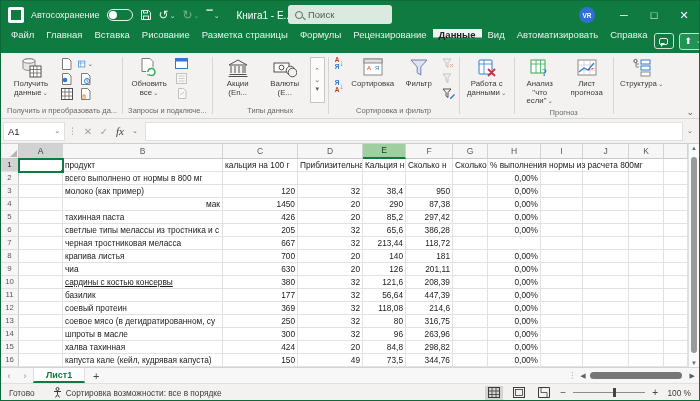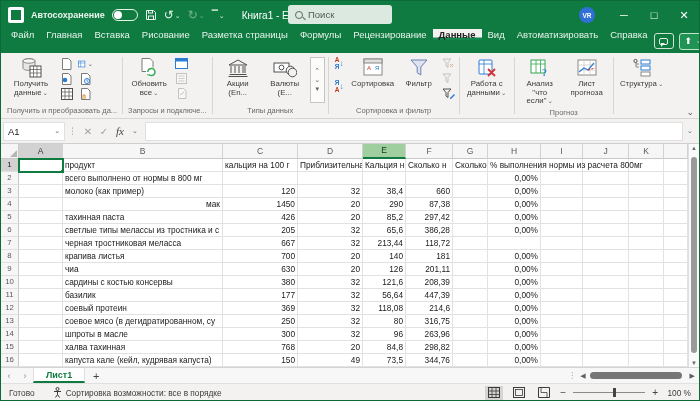--- a/index.html
+++ b/index.html
@@ -8,21 +8,21 @@
     position:relative;width:700px;height:401px;background:#fff;
     font-family:"Liberation Sans",sans-serif;overflow:hidden;
     border:1px solid #0c6a38;
   }
   
   .titlebar{position:absolute;left:0;top:0;right:0;height:28px;background:#0f7b40;display:flex;align-items:center;color:#fff;}
   .tb-left{display:flex;align-items:center;gap:7px;padding-left:7px;}
   .appicon{width:16px;height:16px;background:#fff;border-radius:2px;position:relative;}
   .appicon:before{content:"";position:absolute;left:3px;top:3px;right:3px;bottom:3px;background:
     linear-gradient(#0f7b40,#0f7b40);}
-  .autosave{font-size:9px;color:#eaf5ee;font-weight:bold;}
+  .autosave{font-size:9px;color:#eaf5ee;}
   .toggle{width:26px;height:12px;border:1px solid #e8f2ea;border-radius:7px;position:relative;}
   .toggle:before{content:"";position:absolute;left:1px;top:1px;width:8px;height:8px;border-radius:50%;background:#fff;}
   .tbtn{font-size:12px;color:#eaf5ee;line-height:1;display:flex;align-items:center;}
   .tbtn.dim{opacity:.45;}
   .tinychev{font-size:7px;margin-left:1px;color:#d6e8dc;}
   .doctitle{font-size:10px;color:#fff;margin-left:10px;white-space:nowrap;}
   .searchbox{position:absolute;left:287px;top:4px;width:104px;height:19px;background:#dbe9e1;border-radius:3px;
     display:flex;align-items:center;gap:5px;padding:0 7px;color:#4d5f55;font-size:9.5px;}
   .sglass{width:8px;height:8px;border:1.2px solid #5a6c61;border-radius:50%;position:relative;}
   .sglass:after{content:"";position:absolute;left:6px;top:6px;width:4px;height:1.2px;background:#5a6c61;transform:rotate(45deg);}
@@ -494,21 +494,21 @@
           <div class="cell" style="width: 35px;"></div>
           <div class="cell" style="width: 24px;"></div>
         </div>
         <div class="grow">
           <div class="rn">3</div>
           <div class="cell" style="width: 44px;"></div>
           <div class="cell" style="width: 160px;">молоко (как пример)</div>
           <div class="cell num" style="width: 75px;">120</div>
           <div class="cell num" style="width: 65px;">32</div>
           <div class="cell num" style="width: 43px;">38,4</div>
-          <div class="cell num" style="width: 47px;">660</div>
+          <div class="cell num" style="width: 47px;">950</div>
           <div class="cell num" style="width: 35px;"></div>
           <div class="cell num" style="width: 53px;">0,00%</div>
           <div class="cell" style="width: 42px;"></div>
           <div class="cell" style="width: 46px;"></div>
           <div class="cell" style="width: 35px;"></div>
           <div class="cell" style="width: 24px;"></div>
         </div>
         <div class="grow">
           <div class="rn">4</div>
           <div class="cell" style="width: 44px;"></div>
@@ -595,21 +595,21 @@
           <div class="cell num" style="width: 35px;"></div>
           <div class="cell num" style="width: 53px;">0,00%</div>
           <div class="cell" style="width: 42px;"></div>
           <div class="cell" style="width: 46px;"></div>
           <div class="cell" style="width: 35px;"></div>
           <div class="cell" style="width: 24px;"></div>
         </div>
         <div class="grow">
           <div class="rn">10</div>
           <div class="cell" style="width: 44px;"></div>
-          <div class="cell" style="width: 160px;">сардины с костью консервы</div>
+          <div class="cell" style="width: 160px; text-decoration: underline;">сардины с костью консервы</div>
           <div class="cell num" style="width: 75px;">380</div>
           <div class="cell num" style="width: 65px;">32</div>
           <div class="cell num" style="width: 43px;">121,6</div>
           <div class="cell num" style="width: 47px;">208,39</div>
           <div class="cell num" style="width: 35px;"></div>
           <div class="cell num" style="width: 53px;">0,00%</div>
           <div class="cell" style="width: 42px;"></div>
           <div class="cell" style="width: 46px;"></div>
           <div class="cell" style="width: 35px;"></div>
           <div class="cell" style="width: 24px;"></div>
@@ -671,21 +671,21 @@
           <div class="cell num" style="width: 53px;">0,00%</div>
           <div class="cell" style="width: 42px;"></div>
           <div class="cell" style="width: 46px;"></div>
           <div class="cell" style="width: 35px;"></div>
           <div class="cell" style="width: 24px;"></div>
         </div>
         <div class="grow">
           <div class="rn">15</div>
           <div class="cell" style="width: 44px;"></div>
           <div class="cell" style="width: 160px;">халва тахинная</div>
-          <div class="cell num" style="width: 75px;">768</div>
+          <div class="cell num" style="width: 75px;">424</div>
           <div class="cell num" style="width: 65px;">20</div>
           <div class="cell num" style="width: 43px;">84,8</div>
           <div class="cell num" style="width: 47px;">298,82</div>
           <div class="cell num" style="width: 35px;"></div>
           <div class="cell num" style="width: 53px;">0,00%</div>
           <div class="cell" style="width: 42px;"></div>
           <div class="cell" style="width: 46px;"></div>
           <div class="cell" style="width: 35px;"></div>
           <div class="cell" style="width: 24px;"></div>
         </div>

